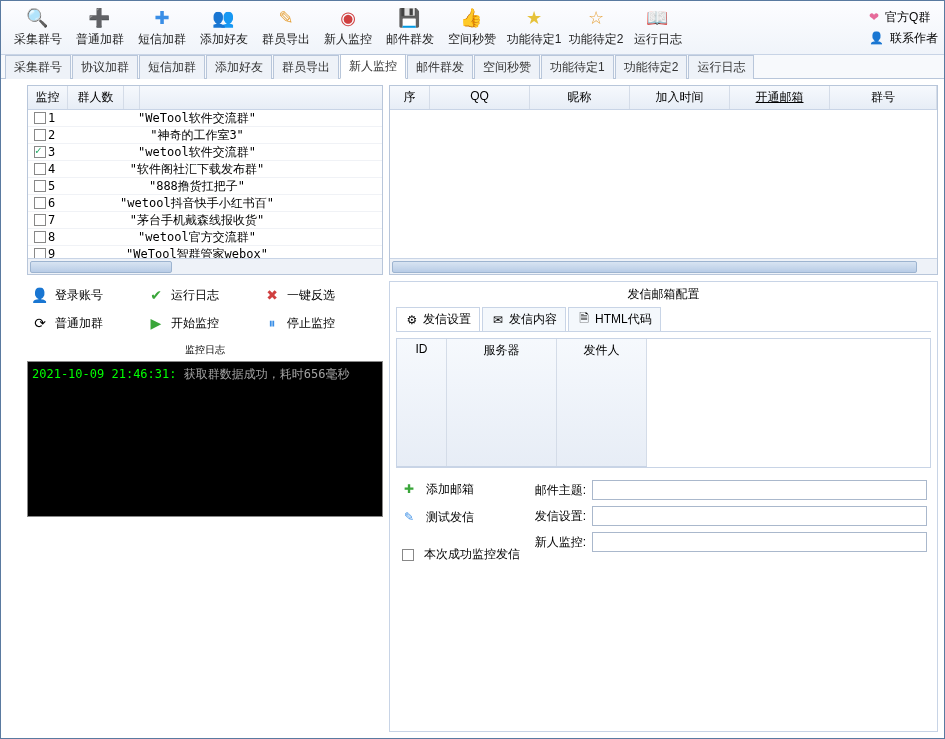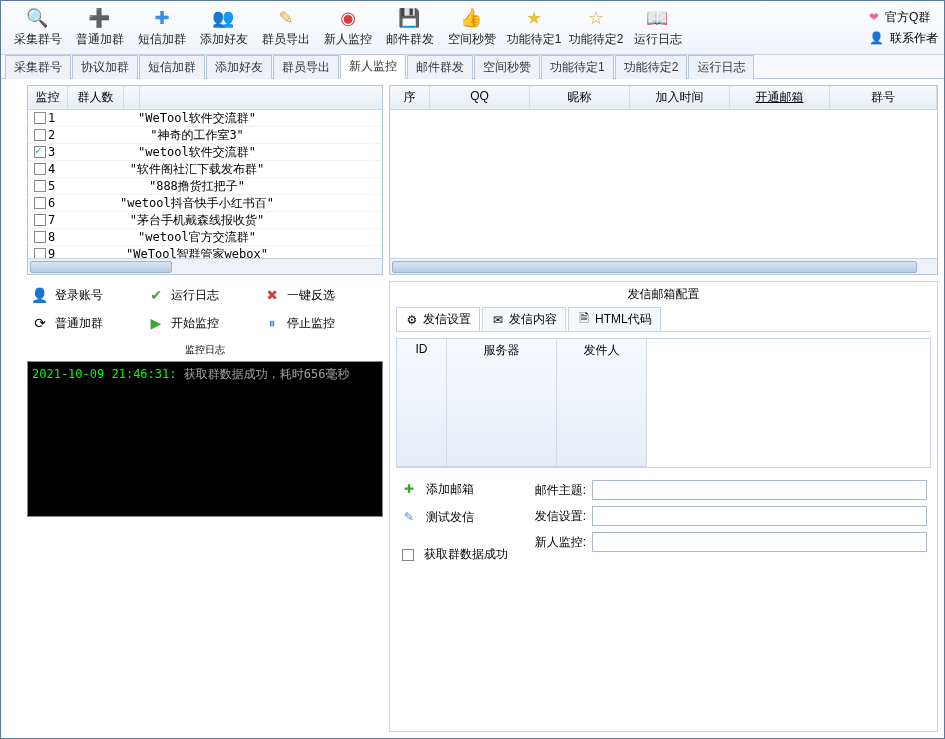--- a/index.html
+++ b/index.html
@@ -325,21 +325,21 @@
                   <span class="mlic ic-green">✚</span>
                   <span>添加邮箱</span>
                 </div>
                 <div class="mli" style="margin-bottom: 10px;">
                   <span class="mlic ic-blue">✎</span>
                   <span>测试发信</span>
                 </div>
               </div>
             <div class="mli">
               <span class="chk"></span>
-              <span>获取群数据成功</span>
+              <span>本次成功监控发信</span>
             </div>
           </div>
           <div class="mail-fields">
             <div class="mfield">
               <label>邮件主题:</label>
               <input type="text" style="">
             </div>
             <div class="mfield">
               <label>发信设置:</label>
               <input type="text" style="">

